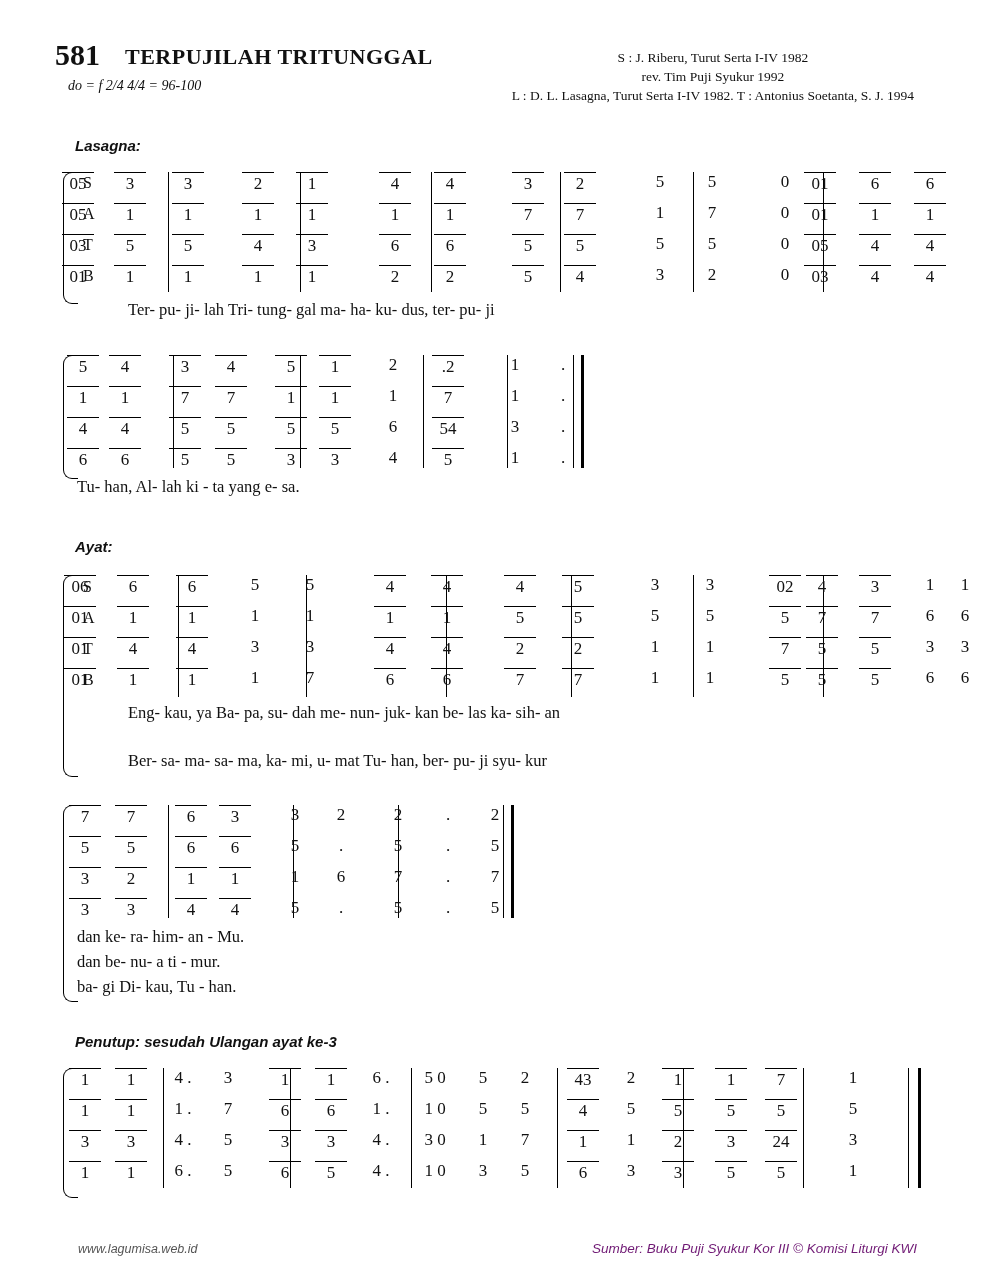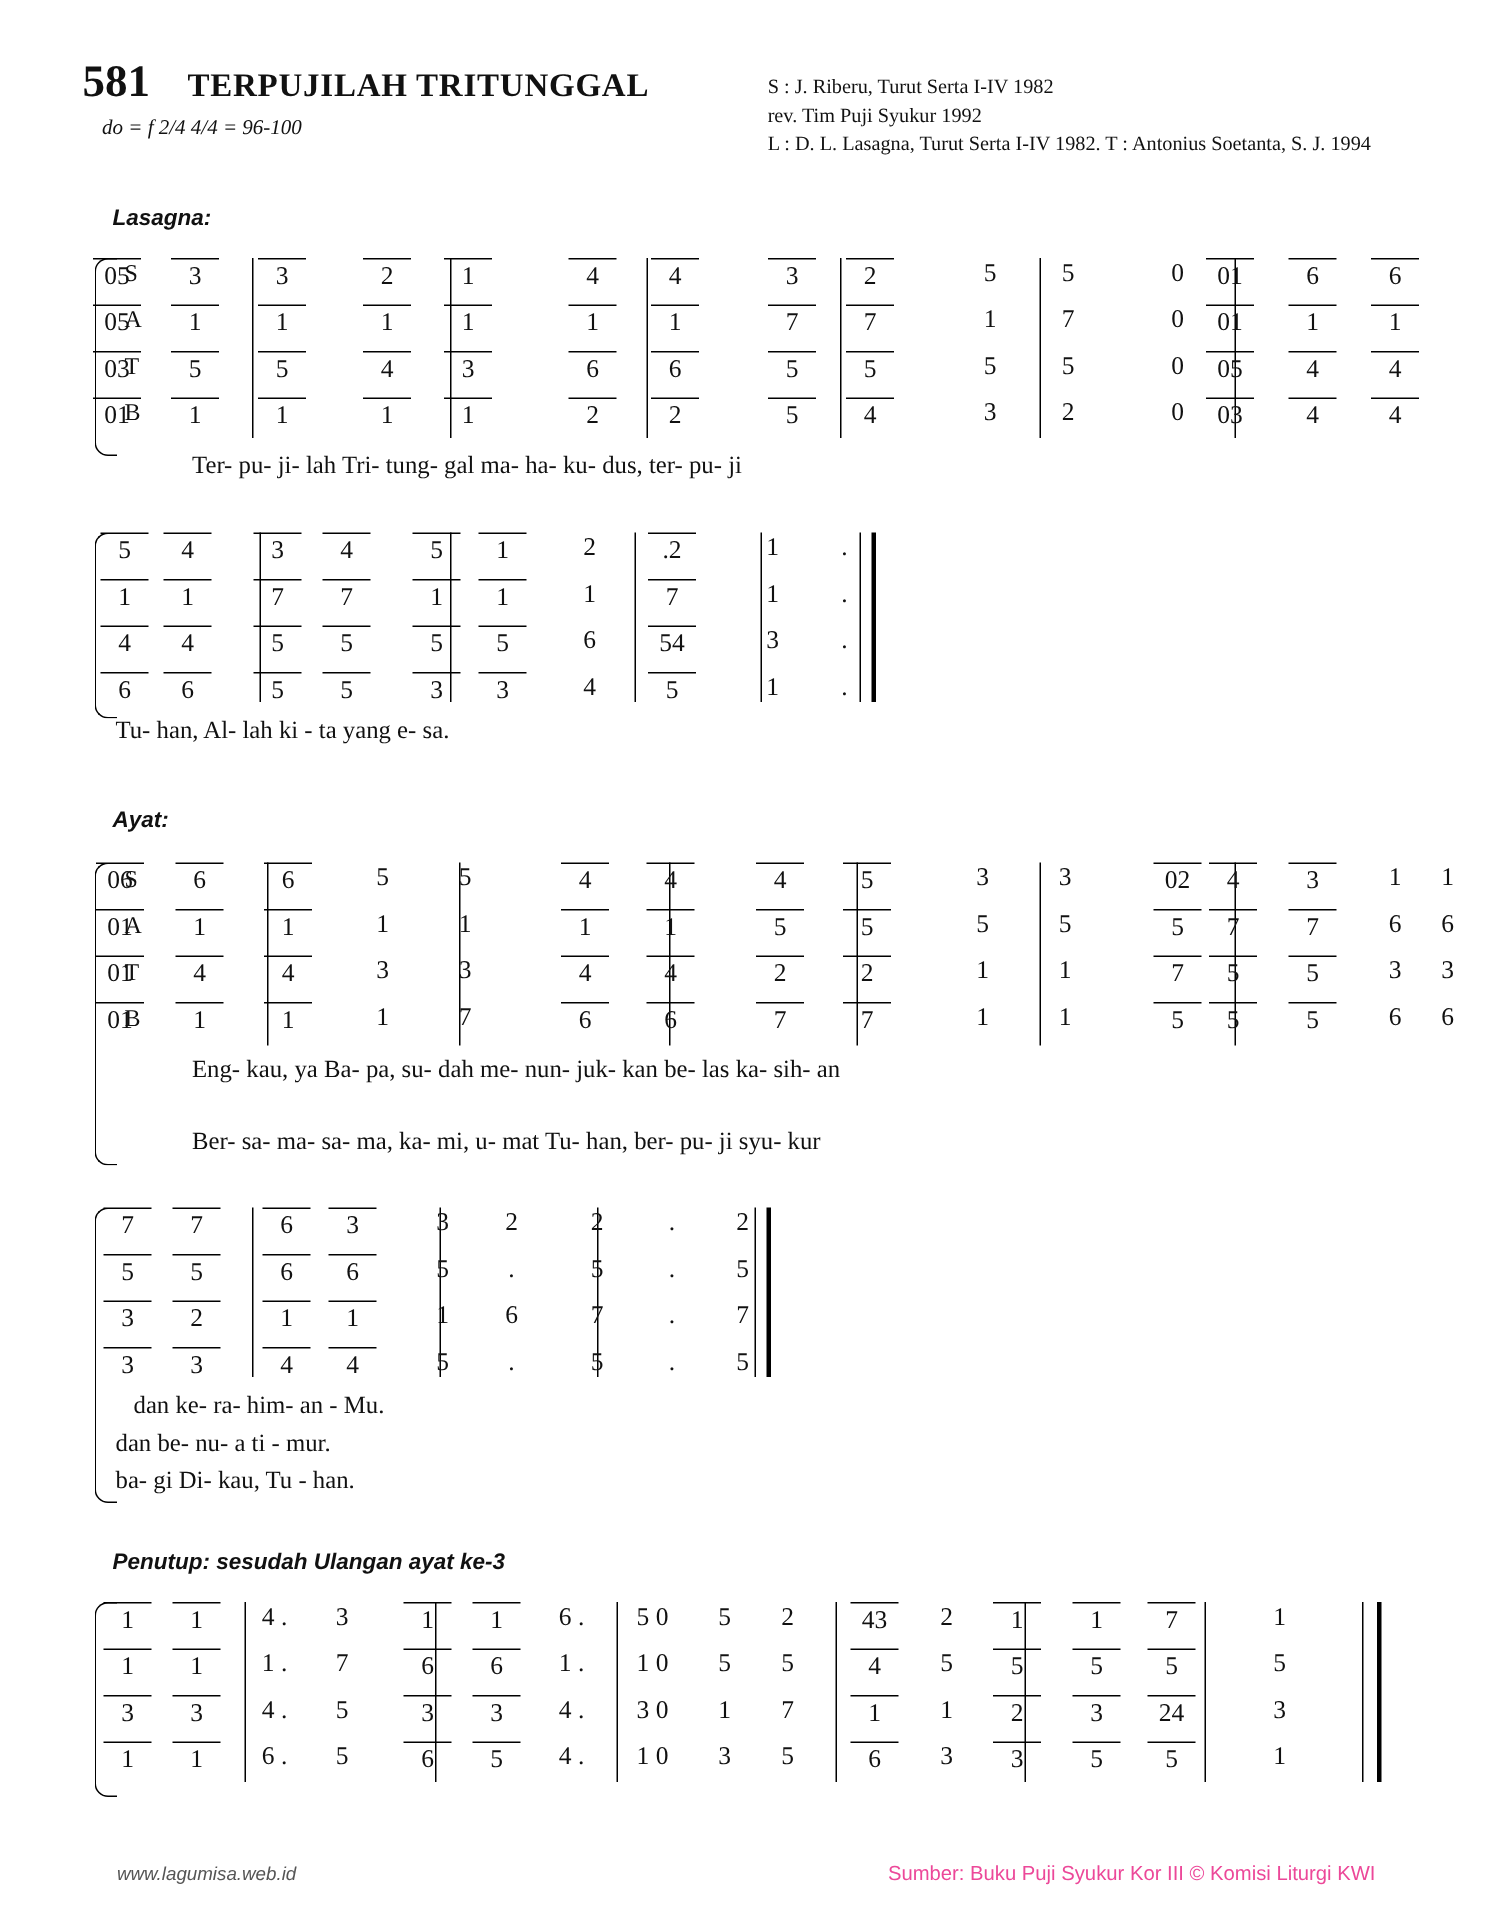--- a/index.html
+++ b/index.html
@@ -22,21 +22,21 @@
   .song-title{
     position:absolute;left:125px;top:44px;
     font-size:22px;font-weight:bold;letter-spacing:.5px;
   }
   .song-key{
     position:absolute;left:68px;top:78px;
     font-size:14px;font-style:italic;
   }
   .credits{
     position:absolute;right:78px;top:48px;
-    text-align:left;font-size:13.5px;line-height:19px;
+    text-align:center;font-size:13.5px;line-height:19px;
   }
   .credits .ln{white-space:nowrap;}
 
   
   .seclabel{
     position:absolute;
     font-family:"Liberation Sans",sans-serif;
     font-weight:bold;font-style:italic;font-size:15px;
   }
 
@@ -70,21 +70,21 @@
 
   
   .foot-left{
     position:absolute;left:78px;bottom:22px;
     font-family:"Liberation Sans",sans-serif;
     font-size:12.5px;font-style:italic;color:#555;
   }
   .foot-right{
     position:absolute;right:75px;bottom:22px;
     font-family:"Liberation Sans",sans-serif;
-    font-size:13.5px;color:#ec4899;
+    font-size:13.5px;font-style:italic;color:#701a75;
   }
 </style>
 </head>
 <body>
 
 <div class="page">
 
   <div class="hdr">
     <div class="song-no">581</div>
     <div class="song-title">TERPUJILAH TRITUNGGAL</div>
@@ -343,21 +343,21 @@
       <div class="n" style="left: 416px; top: 62px; width: 32px;">7</div>
       <div class="n ov" style="left: 6px; top: 93px; width: 32px;">3</div>
       <div class="n ov" style="left: 52px; top: 93px; width: 32px;">3</div>
       <div class="n ov" style="left: 112px; top: 93px; width: 32px;">4</div>
       <div class="n ov" style="left: 156px; top: 93px; width: 32px;">4</div>
       <div class="n" style="left: 216px; top: 93px; width: 32px;">5</div>
       <div class="n" style="left: 262px; top: 93px; width: 32px;">.</div>
       <div class="n" style="left: 319px; top: 93px; width: 32px;">5</div>
       <div class="n" style="left: 369px; top: 93px; width: 32px;">.</div>
       <div class="n" style="left: 416px; top: 93px; width: 32px;">5</div>
-      <div class="lyr" style="left: 14px; top: 122px; margin-left: 12px;">dan  ke-  ra-  him- an    -    Mu.</div>
+      <div class="lyr" style="left: 14px; top: 122px;">dan  ke-  ra-  him- an    -    Mu.</div>
       <div class="lyr" style="left: 14px; top: 147px;">dan  be-  nu-  a     ti    -    mur.</div>
       <div class="lyr" style="left: 14px; top: 172px;">ba-  gi   Di- kau, Tu   -    han.</div>
     </div>
 
   <div class="seclabel" style="left:75px;top:1033px;">Penutup: sesudah Ulangan ayat ke-3</div>
 
   <div class="sys" id="clo1" style="left:63px;top:1068px;width:880px;height:160px;">
     <div class="brace" style="height:128px;"></div>
     <div class="vp" style="left:100px;top:0;height:120px;"></div>
     <div class="vp" style="left:227px;top:0;height:120px;"></div>

